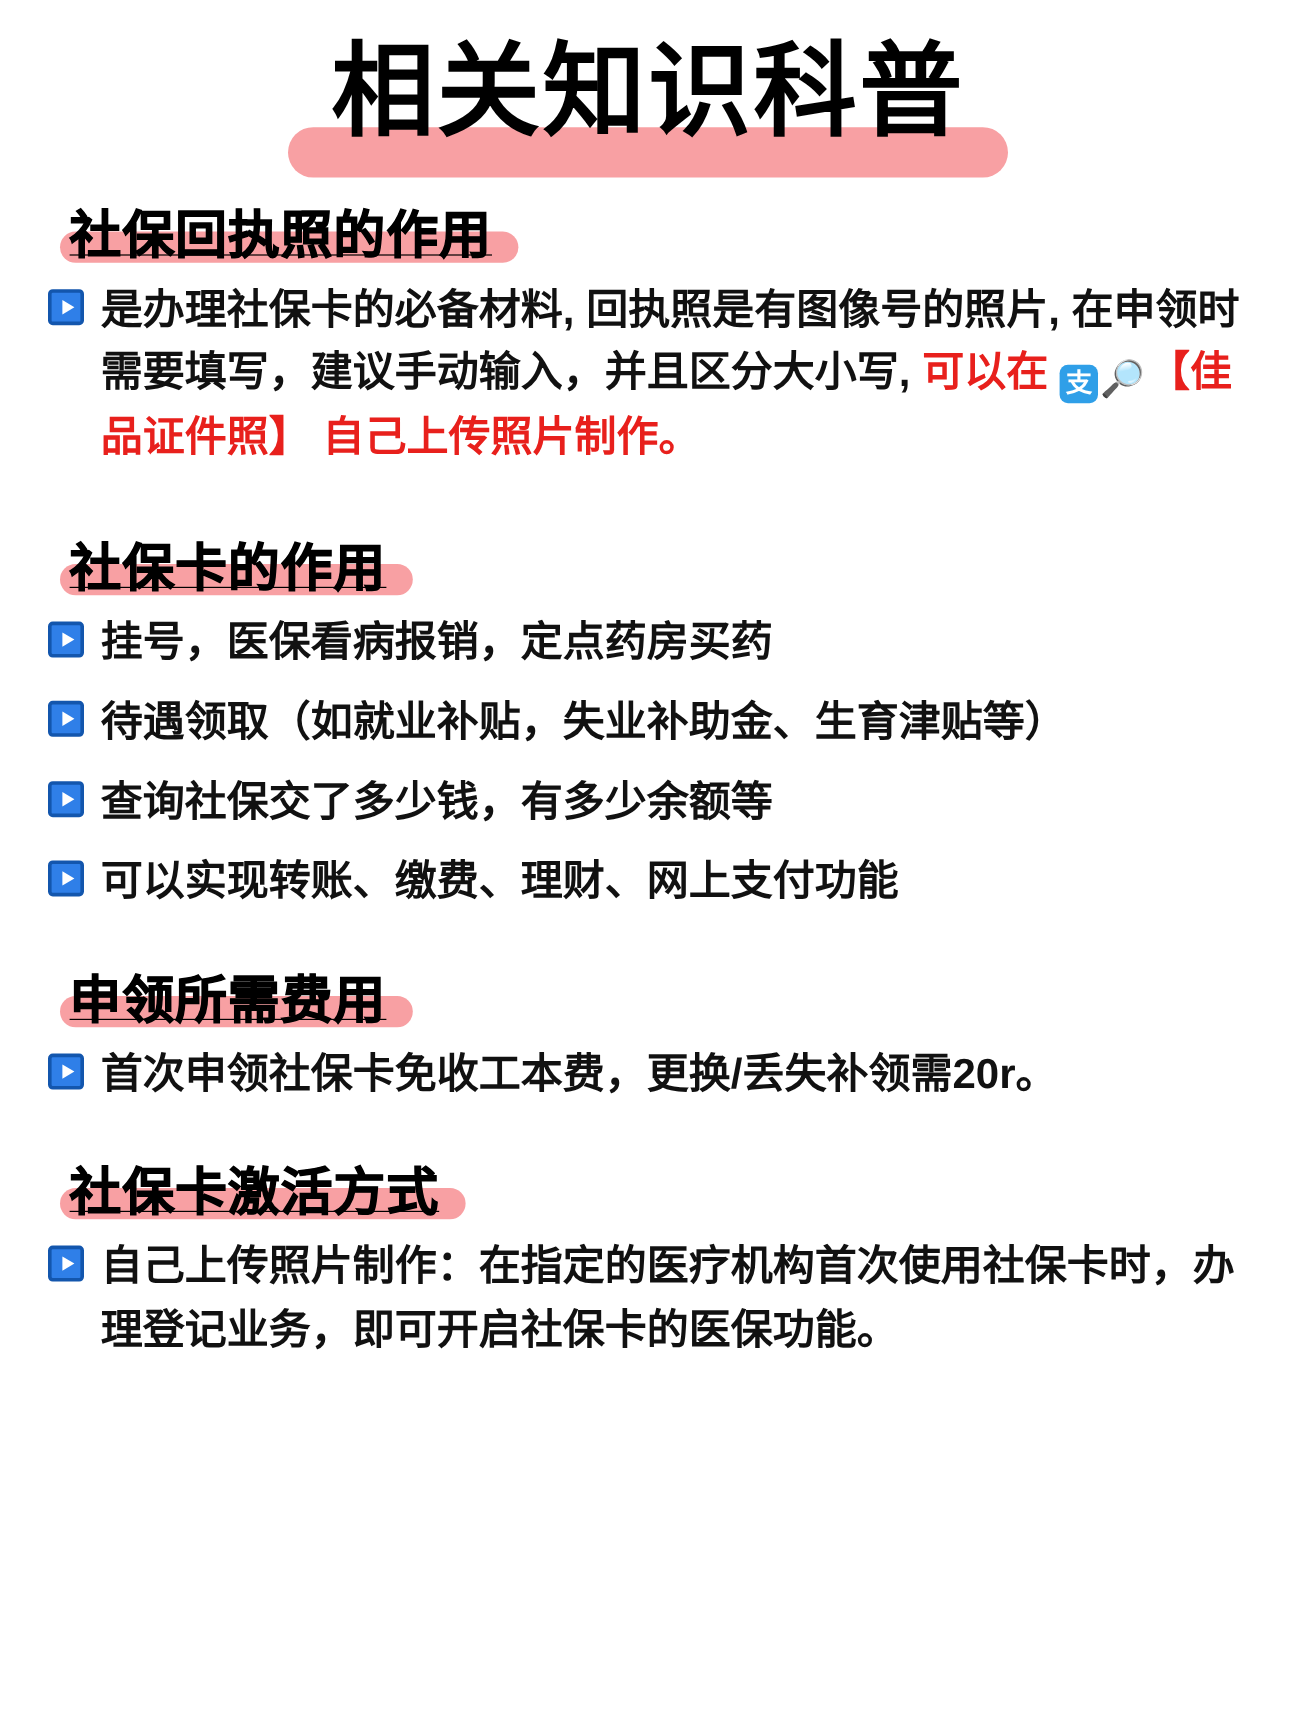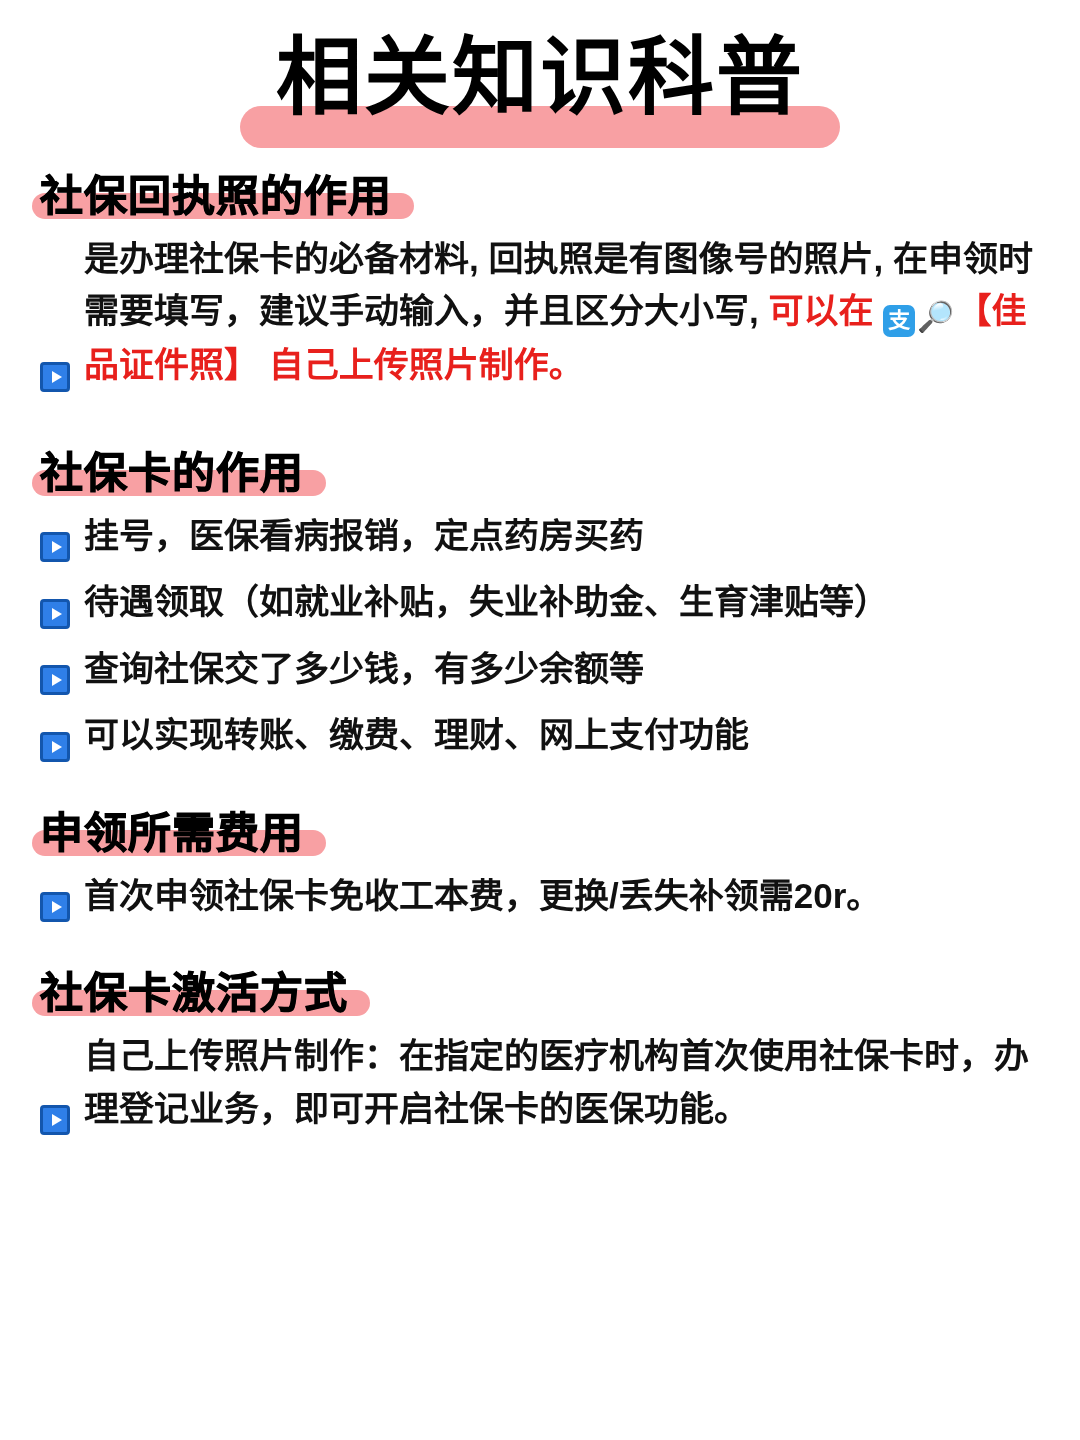--- a/index.html
+++ b/index.html
@@ -50,21 +50,23 @@
     color: #000000;
   }
 
   
   .section {
     margin-bottom: 20px;
   }
   .heading-wrap {
     position: relative;
     display: inline-block;
+    margin-left: 18px;
     margin-bottom: 10px;
+    text-decoration: underline;
   }
   .heading-highlight {
     position: absolute;
     left: -8px;
     bottom: 4px;
     height: 26px;
     width: calc(100% + 30px);
     background: #f8a0a3;
     border-radius: 14px;
     z-index: 0;
@@ -80,21 +82,21 @@
   }
 
   
   ul.bullets {
     list-style: none;
     margin: 0;
     padding: 0;
   }
   li.bullet {
     display: flex;
-    align-items: flex-end;
+    align-items: flex-start;
     margin-bottom: 14px;
   }
   .bullet-icon {
     flex: 0 0 auto;
     width: 30px;
     height: 30px;
     margin-top: 8px;
     margin-right: 14px;
     background: #2f7fe8;
     border: 3px solid #1356ad;

